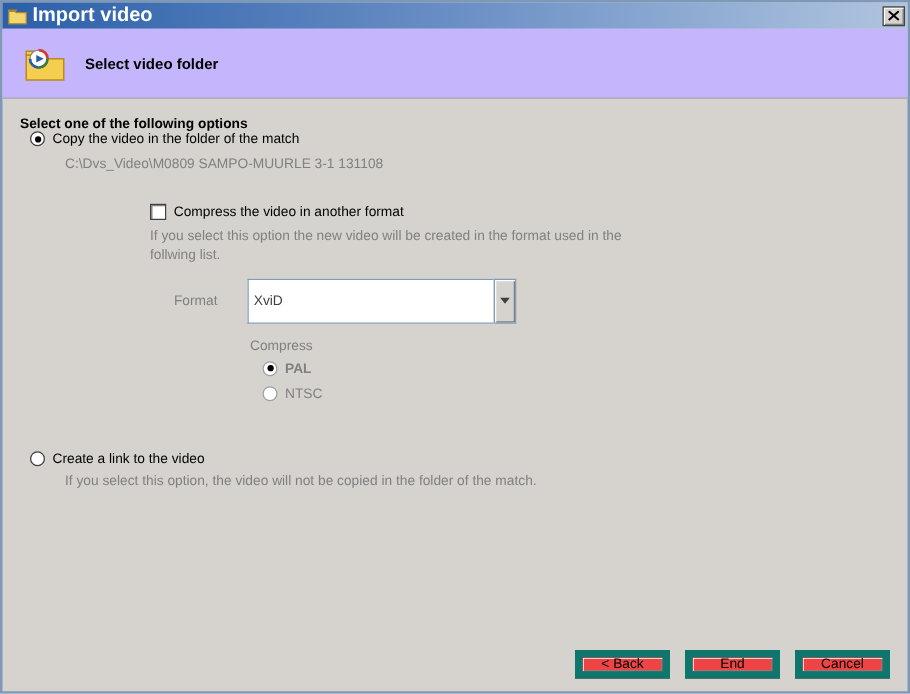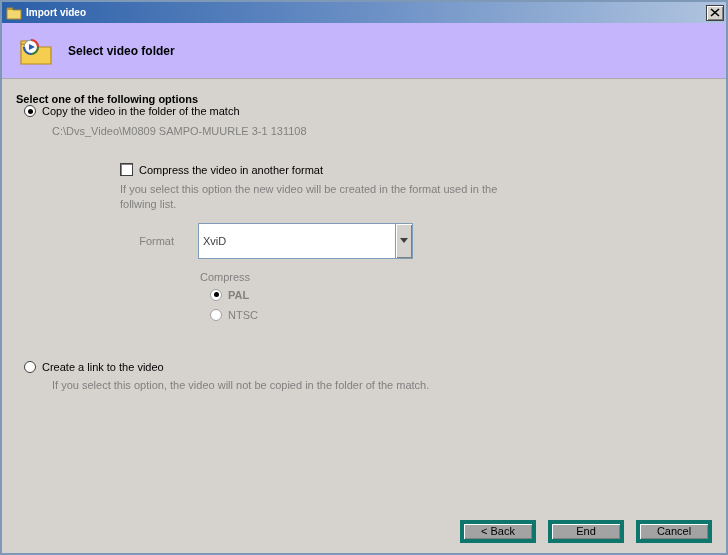--- a/index.html
+++ b/index.html
@@ -28,21 +28,21 @@
   padding: 0 2px 0 4px;
 }
 .titlebar-left {
   display: flex;
   align-items: center;
   gap: 4px;
 }
 .titlebar-title {
   color: #fff;
   font-weight: bold;
-  font-size: 10px;
+  font-size: 16px;
 }
 .titlebar-icon svg { display: block; }
 .close-btn {
   width: 18px;
   height: 16px;
   background: #d6d3ce;
   border: 1px solid #404040;
   box-shadow: inset 1px 1px 0 #fff, inset -1px -1px 0 #808080;
   display: flex;
   align-items: center;
@@ -202,22 +202,22 @@
   display: flex;
   align-items: center;
   justify-content: flex-end;
   gap: 12px;
   padding-right: 14px;
   border: none;
 }
 .wiz-btn {
   width: 76px;
   height: 23px;
-  background: #a3a3a3;
-  border: 4px solid #0f766e;
+  background: #ef4444;
+  border: 6px solid #0f766e;
   box-shadow: inset 1px 1px 0 #fff, inset -1px -1px 0 #808080;
   font-family: inherit;
   font-size: 11px;
   cursor: pointer;
   display: flex;
   align-items: center;
   justify-content: center;
 }
 </style>
 </head>

